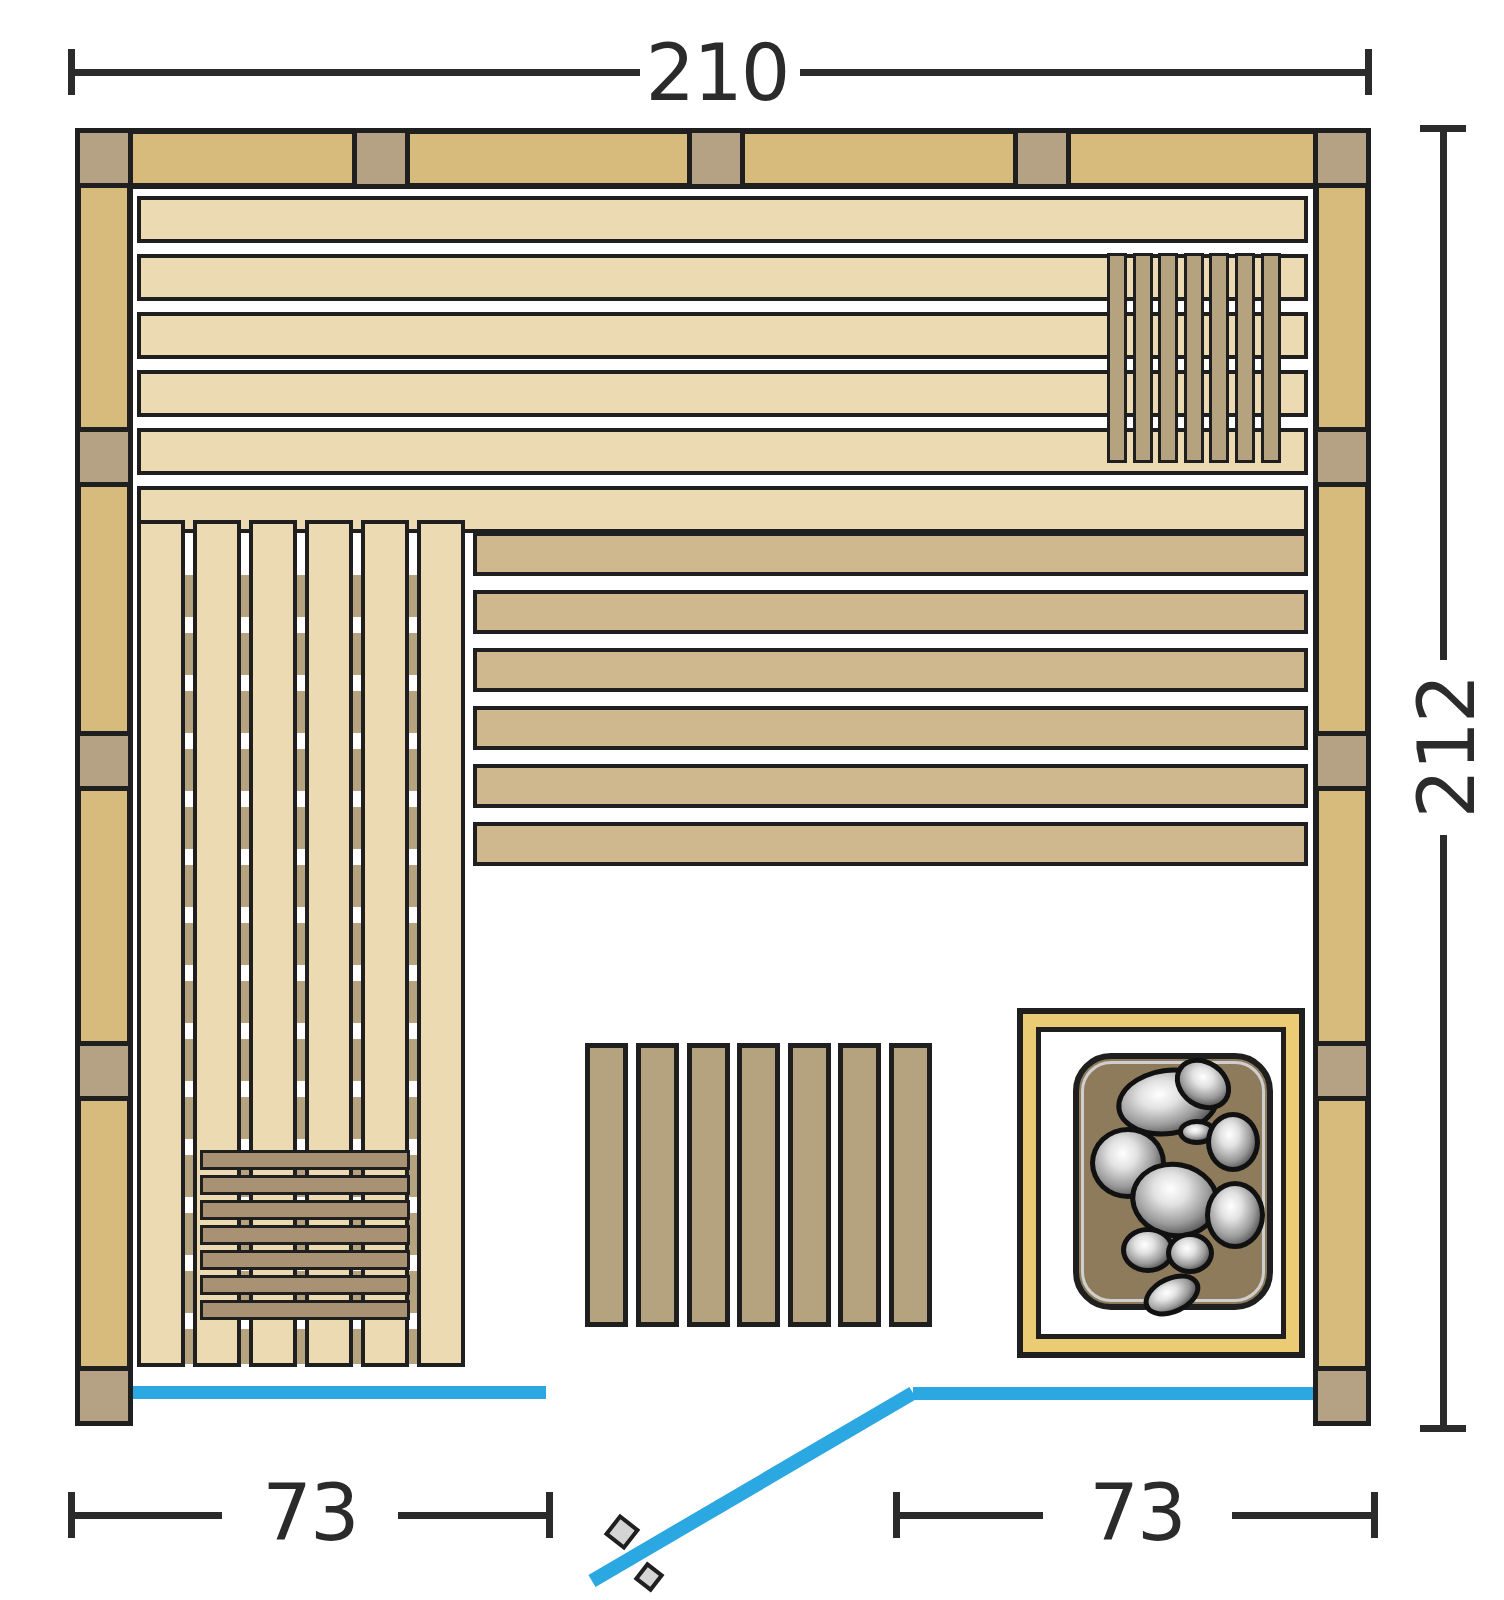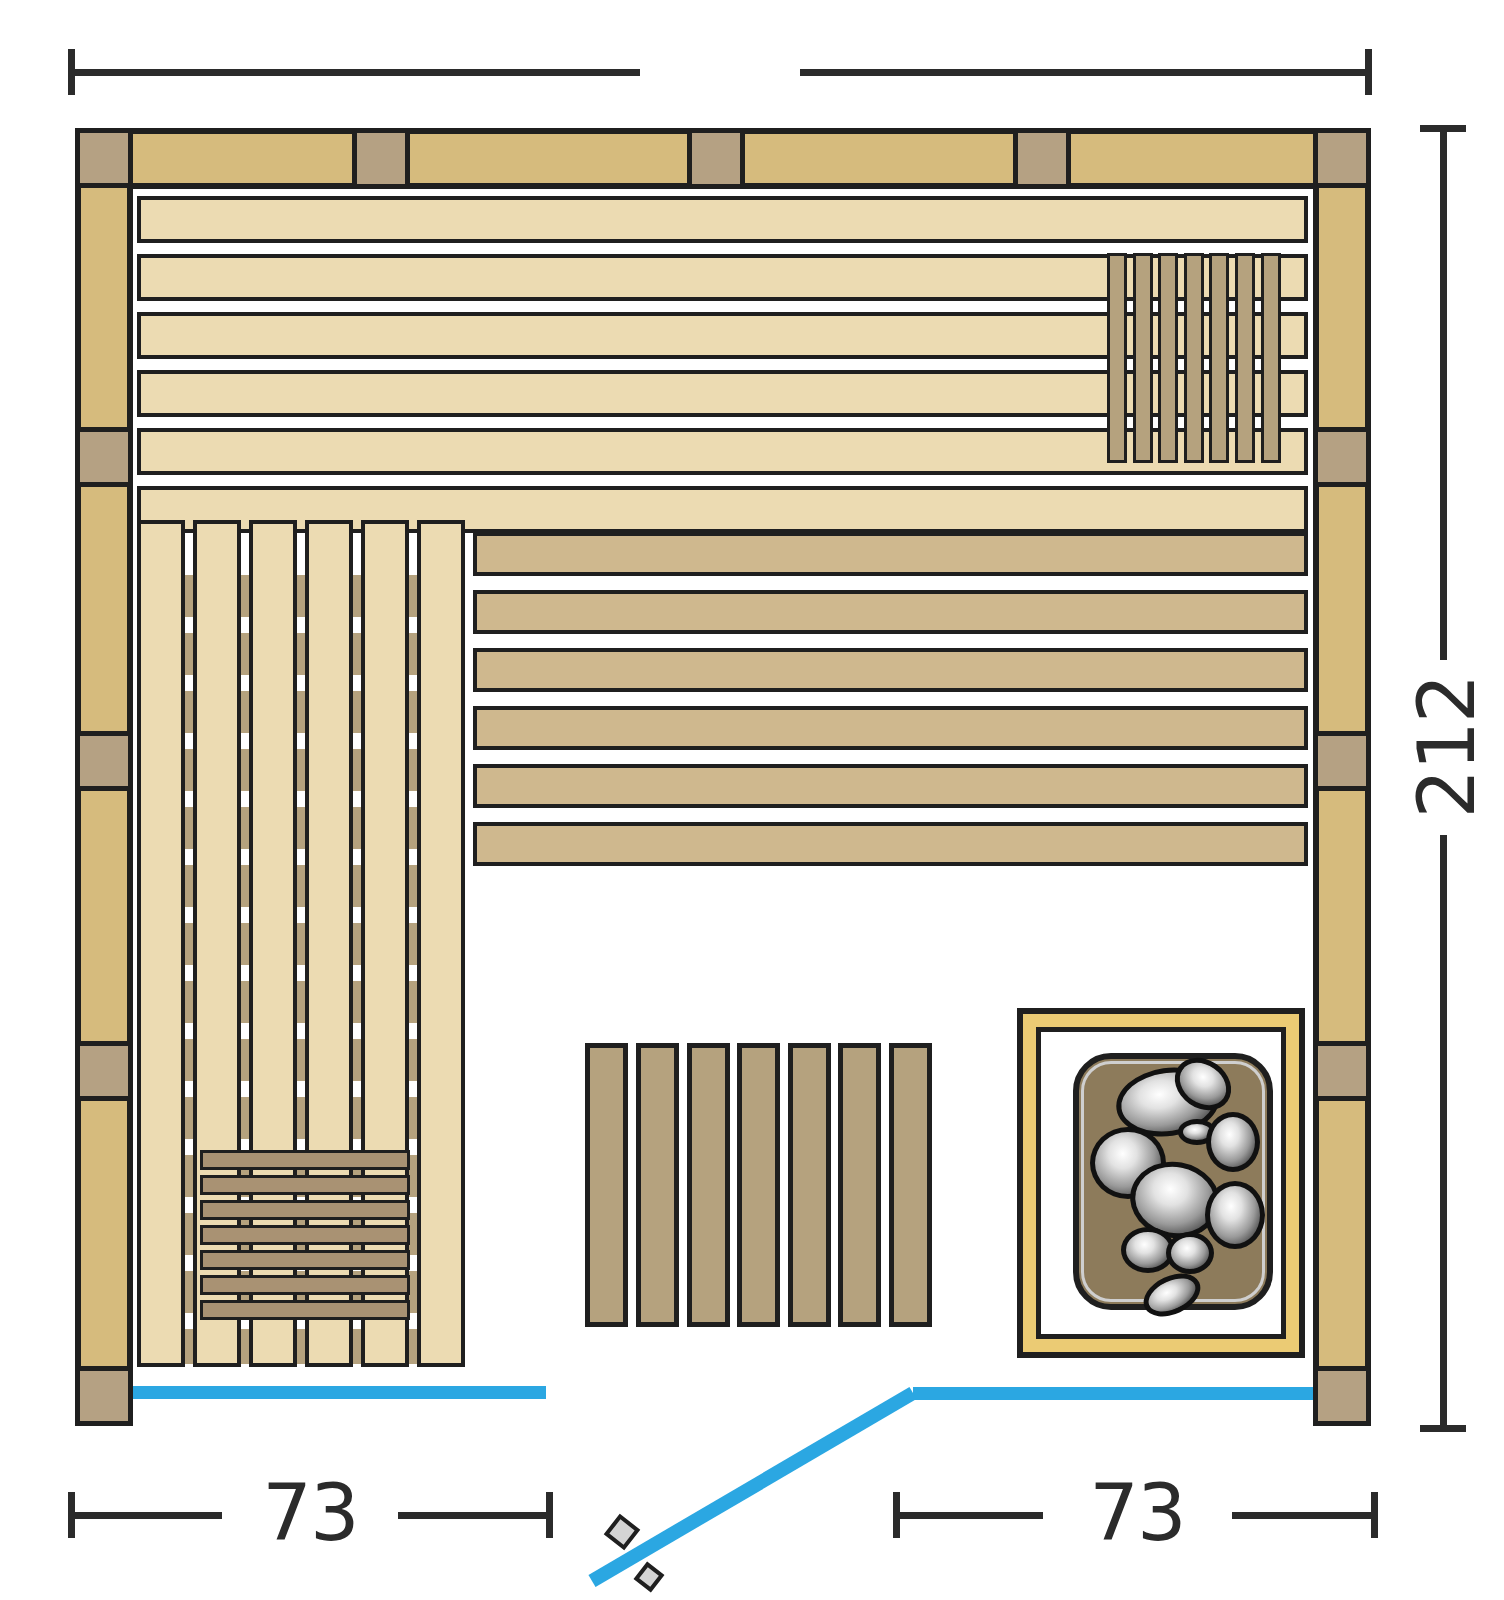--- a/index.html
+++ b/index.html
@@ -117,19 +117,20 @@
     <div class="dimline" style="left: 1420px; top: 125px; width: 46px; height: 7px;"></div>
     <div class="dimline" style="left: 1420px; top: 1425px; width: 46px; height: 7px;"></div>
     <div class="dimline" style="left: 71px; top: 1512px; width: 151px; height: 7px;"></div>
     <div class="dimline" style="left: 398px; top: 1512px; width: 151px; height: 7px;"></div>
     <div class="dimline" style="left: 68px; top: 1492px; width: 7px; height: 46px;"></div>
     <div class="dimline" style="left: 546px; top: 1492px; width: 7px; height: 46px;"></div>
     <div class="dimline" style="left: 896px; top: 1512px; width: 147px; height: 7px;"></div>
     <div class="dimline" style="left: 1232px; top: 1512px; width: 142px; height: 7px;"></div>
     <div class="dimline" style="left: 893px; top: 1492px; width: 7px; height: 46px;"></div>
     <div class="dimline" style="left: 1371px; top: 1492px; width: 7px; height: 46px;"></div>
+    <div class="dimlabel" id="lbl-top" style="left: 717px; top: 73px;">210</div>
   <div class="dimlabel rot" id="lbl-right" style="left: 1447px; top: 747px;">212</div>
   <div class="dimlabel" id="lbl-bl" style="left: 310px; top: 1513px;">73</div>
   <div class="dimlabel" id="lbl-br" style="left: 1137px; top: 1513px;">73</div>
   <svg id="door-svg" width="1504" height="1600">
     <line id="door-line" stroke-linecap="butt" x1="913" y1="1393" x2="592" y2="1581" stroke="#2ba7e2" stroke-width="14"></line>
   </svg>
 </div>
 
 </body></html>

